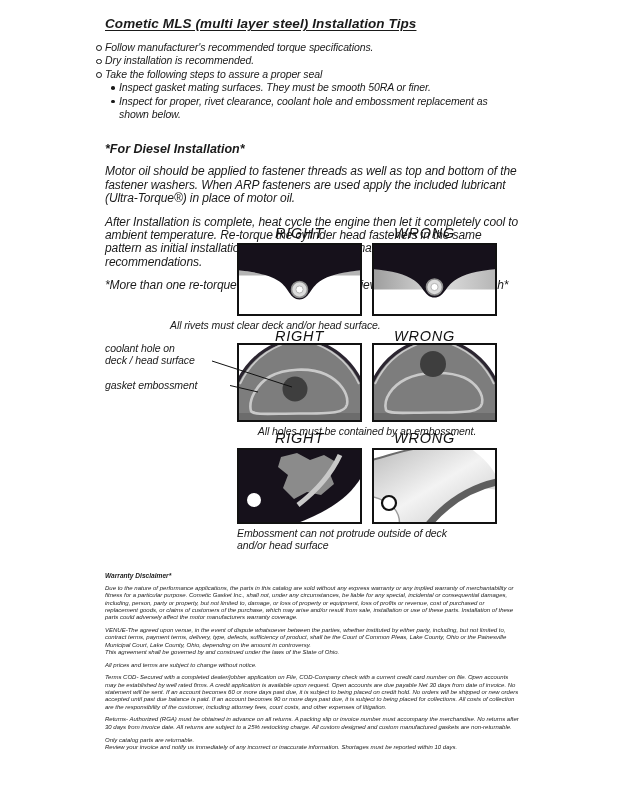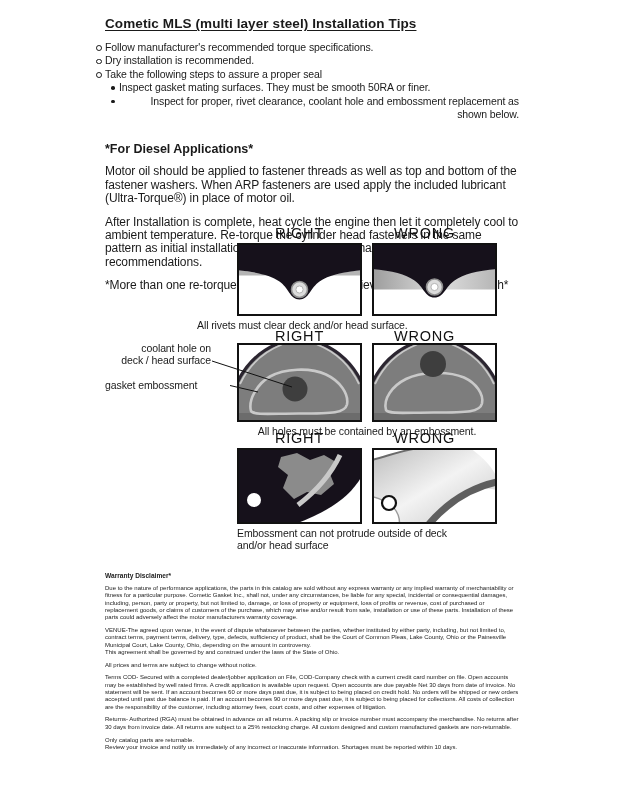--- a/index.html
+++ b/index.html
@@ -1,23 +1,23 @@
 <!DOCTYPE html>
 <html style="--diagram-black: #16111b; --diagram-gray: #7d7d7d; --diagram-dark-gray: #3e3e3e; --diagram-light-gray: #c9c9c9;"><head>
 <meta charset="utf-8">
 <style>
   html,body{margin:0;padding:0;background:#e8e8e8;}
   .page{position:relative;width:618px;height:800px;background:#ffffff;margin:0 auto;
-        font-family:"Liberation Sans","DejaVu Sans",sans-serif;color:#1a1a1a;overflow:hidden;}
+        font-family:"Liberation Sans","DejaVu Sans",sans-serif;color:#1a1a1a;overflow:hidden;font-style:italic;}
 
   
   .content{position:absolute;top:16px;left:105px;width:414px;}
   .title{font-size:13.5px;font-weight:bold;text-decoration:underline;text-underline-offset:2px;
          margin:0 0 10px 0;letter-spacing:.1px;}
-  .tips{list-style:none;margin:0 0 0 -9px;padding:0;font-size:10.5px;line-height:13.4px;letter-spacing:-.1px;text-align:right;}
+  .tips{list-style:none;margin:0 0 0 -9px;padding:0;font-size:10.5px;line-height:13.4px;letter-spacing:-.1px;}
   .tips>li{display:flex;}
   .marker-circle{flex:0 0 9px;position:relative;}
   .marker-circle::before{content:"";position:absolute;left:0;top:4.2px;width:3.8px;height:3.8px;
         border:1px solid #1a1a1a;border-radius:50%;}
   .subs{list-style:none;margin:0;padding:0 0 0 15px;width:100%;}
   .subs li{display:flex;}
   .marker-dot{flex:0 0 8px;position:relative;}
   .marker-dot::before{content:"";position:absolute;left:0;top:4.9px;width:3.6px;height:3.6px;
         background:#1a1a1a;border-radius:50%;}
   .diesel-heading{font-size:12.5px;font-weight:bold;margin:21px 0 9px 0;}
@@ -25,27 +25,27 @@
 
   
   .diag-row{position:absolute;left:105px;width:412px;}
   .row1{top:226px}.row2{top:329px}.row3{top:431px}
   .labels{display:flex;margin-left:132px;width:260px;}
   .labels span{flex:0 0 125px;text-align:center;font-size:14.5px;line-height:14px;
         letter-spacing:.8px;color:#111;}
   .imgs{display:flex;gap:10px;margin-left:132px;margin-top:3px;}
   .row2 .imgs{margin-top:0;}
   .dimg{display:block;flex:0 0 125px;}
-  .caption{font-size:10.5px;letter-spacing:-.1px;line-height:12.3px;margin:3px 0 0 92px;}
+  .caption{font-size:10.5px;letter-spacing:-.1px;line-height:12.3px;margin:3px 0 0 65px;}
   .row2 .caption{margin-left:132px;width:260px;text-align:center;}
   .row3 .caption{margin-left:132px;width:245px;white-space:pre-line;}
 
   
   .ann{position:absolute;left:0;font-size:10.5px;line-height:12.4px;letter-spacing:-.1px;}
-  .ann-coolant{top:13px;width:106px;text-align:right;}
+  .ann-coolant{top:13px;width:106px;text-align:left;}
   .ann-emboss{top:50px;width:124px;text-align:left;}
   .leaders{position:absolute;inset:0;pointer-events:none;}
 
   
   .warranty{position:absolute;top:572px;left:105px;width:414px;color:#222;}
   .warranty h3{font-size:6.6px;margin:0 0 6px 0;}
   .warranty p{font-size:6px;line-height:7.3px;margin:0 0 5.5px 0;white-space:pre-line;}
 
   .footer{position:absolute;top:800px;left:388px;font-size:13.5px;color:#222;letter-spacing:.2px;}
 
@@ -83,21 +83,21 @@
             <span>Inspect gasket mating surfaces.  They must be smooth 50RA or finer.</span>
           </li>
           <li>
             <span class="marker-dot"></span>
             <span>Inspect for proper, rivet clearance, coolant hole and embossment replacement as shown below.</span>
           </li>
         </ul>
       </li>
     </ul>
 
-    <h2 class="diesel-heading">*For Diesel Applications*</h2>
+    <h2 class="diesel-heading">*For Diesel Installation*</h2>
     <p class="body-p">Motor oil should be applied to fastener threads as well as top and bottom of the fastener washers. When ARP fasteners are used apply the included lubricant (Ultra-Torque®) in place of motor oil.</p>
     <p class="body-p">After Installation is complete, heat cycle the engine then let it completely cool to ambient temperature. Re-torque the cylinder head fasteners in the same pattern as initial installation or per your fastener manufacturer's recommendations.</p>
     <p class="body-p">*More than one re-torque may be required to achieve proper fastener stretch*</p>
   </div>
 
   <section class="diag-row row1">
     <div class="labels">
       <span>RIGHT</span>
       <span>WRONG</span>
     </div>

